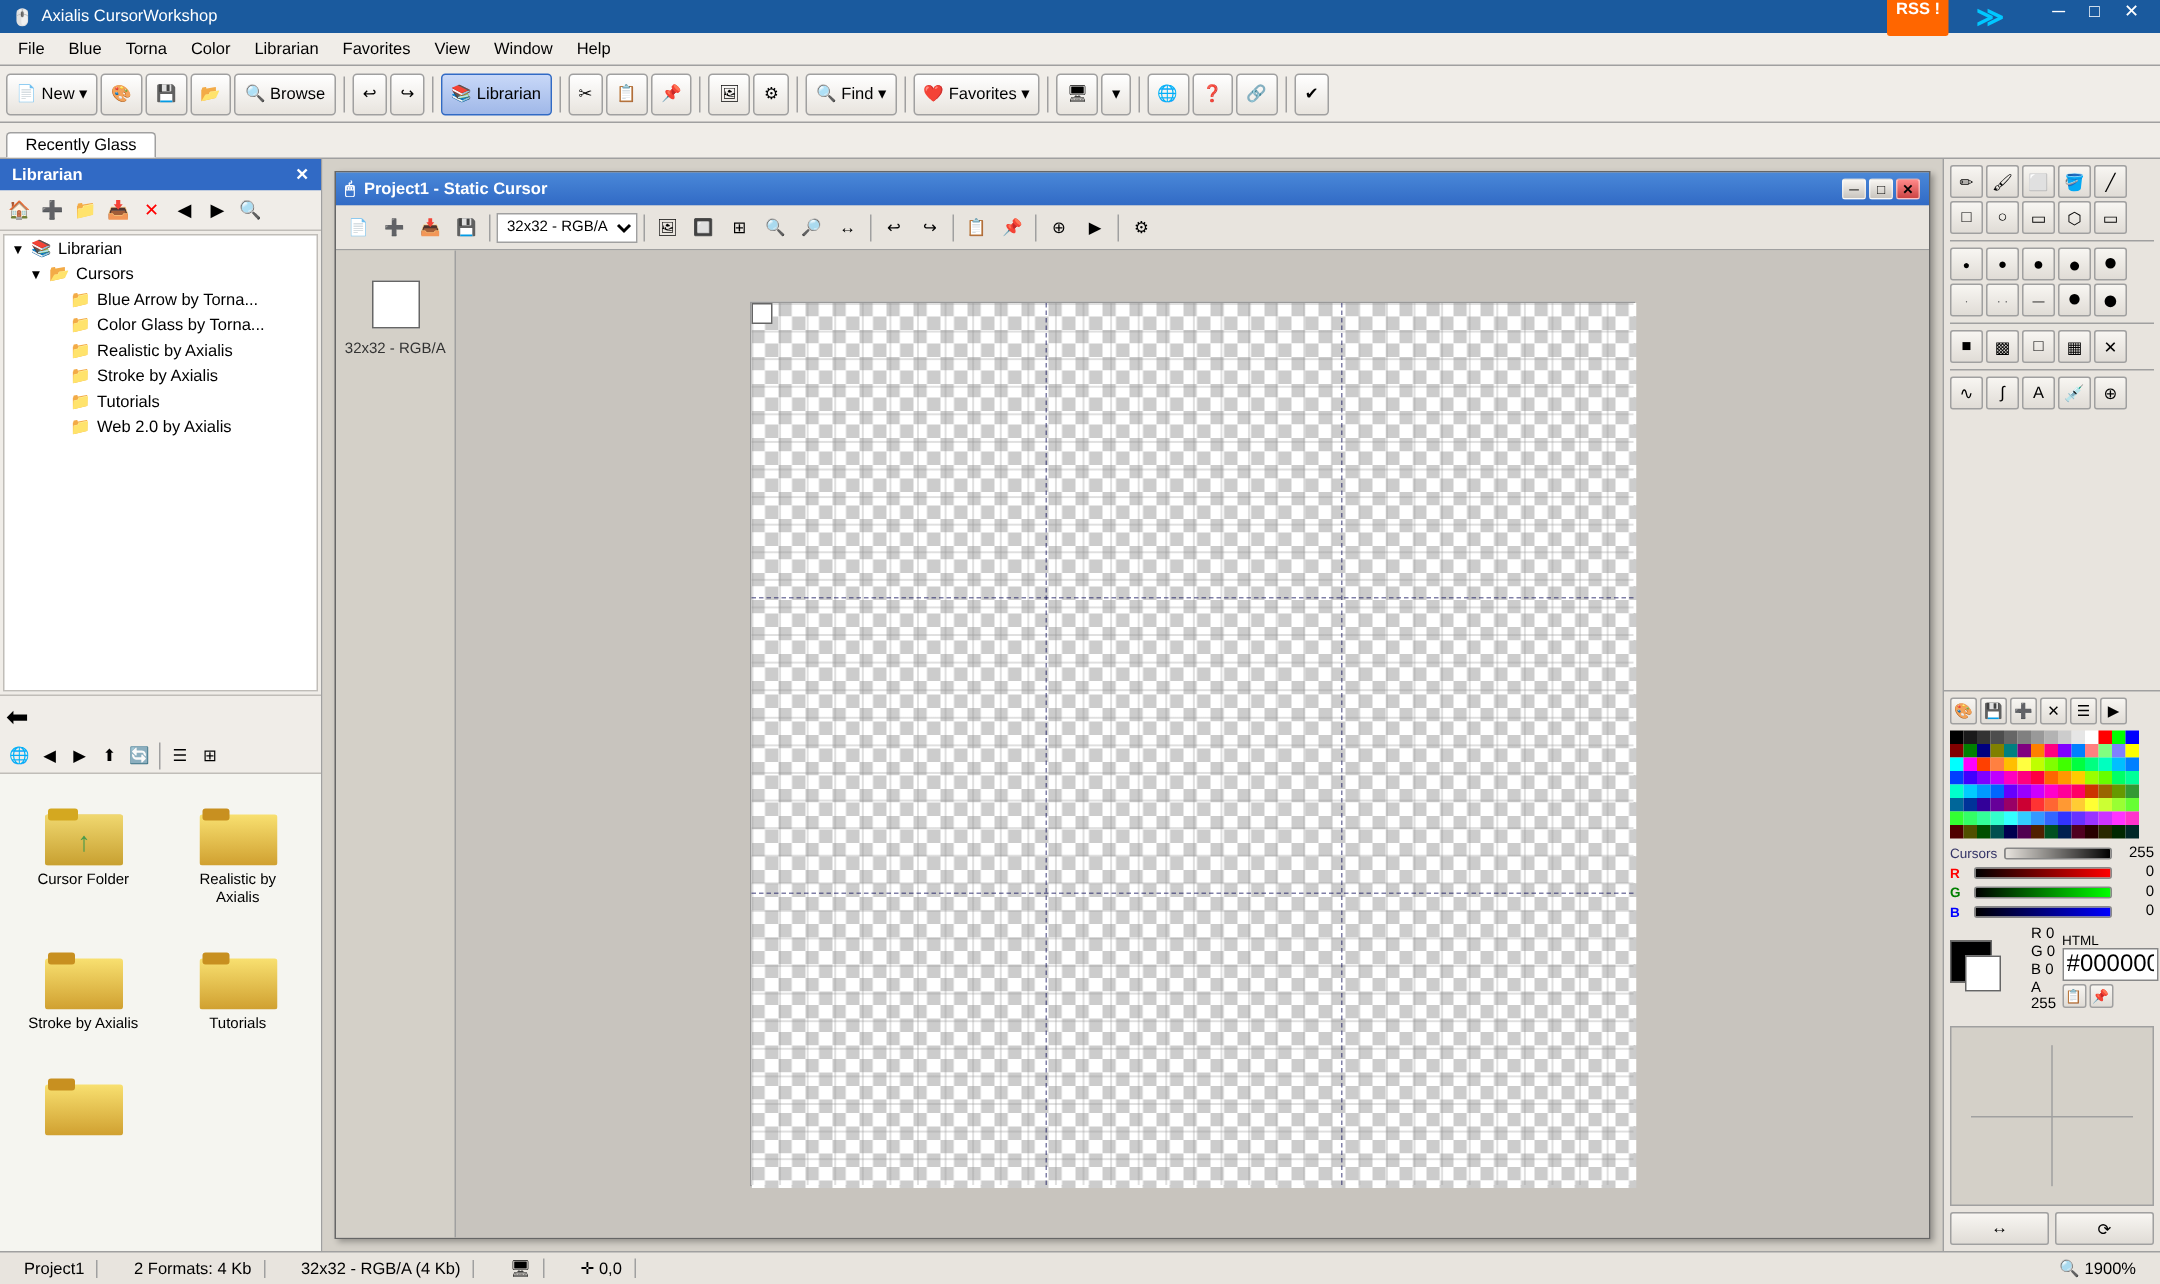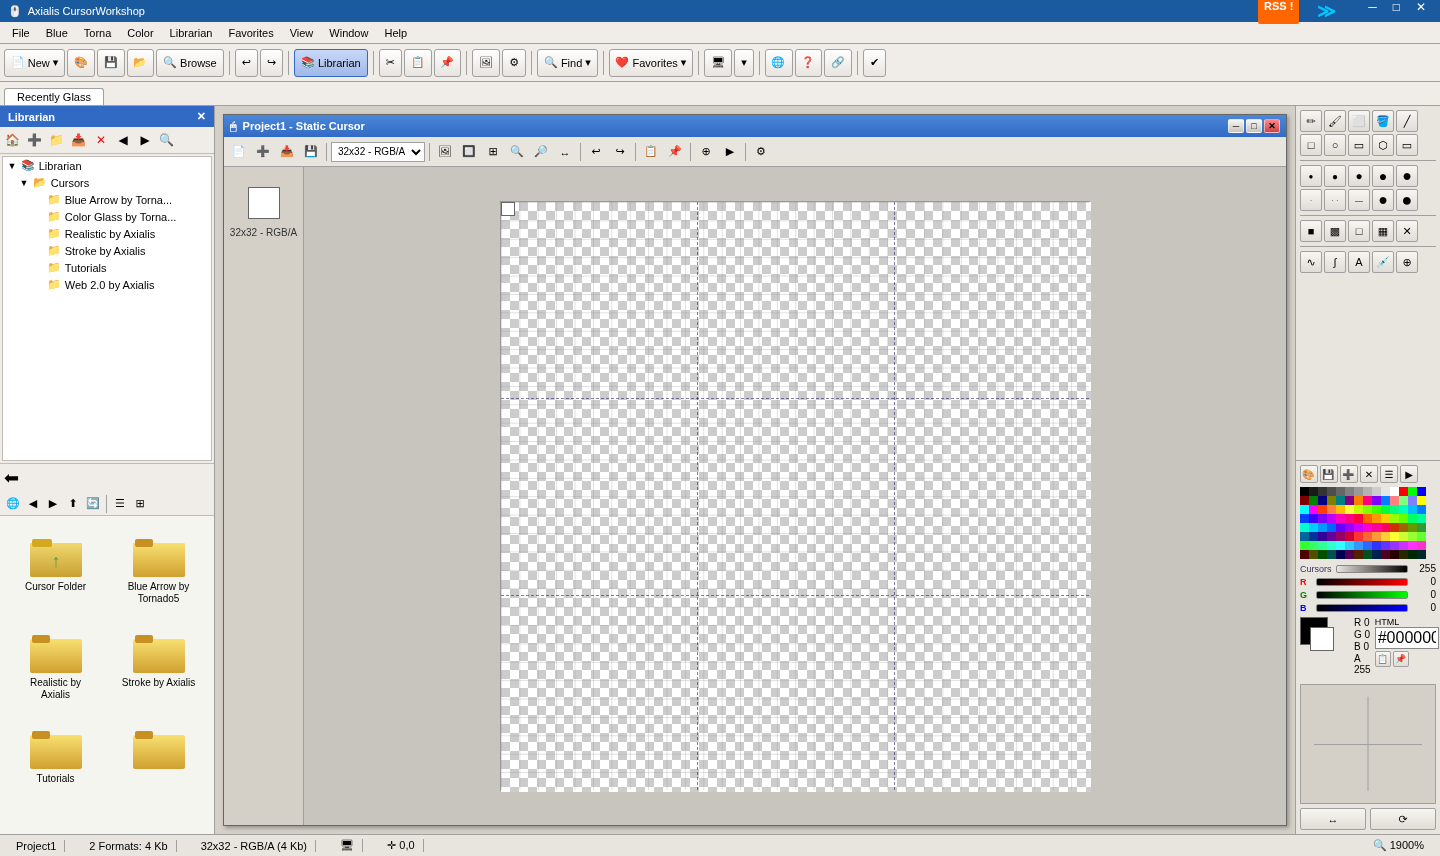--- a/index.html
+++ b/index.html
@@ -67,21 +67,21 @@
     
     
     #color-section { border-top: 1px solid #a0a0a0; padding: 4px; }
     .color-palette { display: grid; grid-template-columns: repeat(14, 9px); gap: 0; margin-bottom: 4px; }
     .color-cell { width: 9px; height: 9px; cursor: pointer; }
     
     
     .opacity-row { display: flex; align-items: center; gap: 4px; margin-bottom: 2px; font-size: 10px; }
     
     
-    .color-display-row { display: flex; gap: 4px; }
+    .color-display-row { display: flex; align-items: center; gap: 4px; }
     .color-values { font-size: 10px; }
     .color-values div { margin-bottom: 1px; }
     
     
     #center-area { flex: 1; background: #d4d0c8; display: flex; flex-direction: column; }
     
     
     #project-window { background: #d4d0c8; border: 1px solid #666; flex: 1; display: flex; flex-direction: column; margin: 8px; box-shadow: 2px 2px 4px rgba(0,0,0,0.3); }
     #project-title-bar { background: linear-gradient(to bottom, #4a88d8, #316ac5); color: white; height: 22px; display: flex; align-items: center; justify-content: space-between; padding: 0 6px; font-size: 11px; font-weight: bold; }
     #project-title-bar .win-controls { display: flex; gap: 2px; }
@@ -316,32 +316,20 @@
               <linearGradient id="folderGrad" x1="0" y1="0" x2="0" y2="1">
                 <stop offset="0%" stop-color="#f0d870"></stop>
                 <stop offset="100%" stop-color="#c8a030"></stop>
               </linearGradient>
             </defs>
             <text x="26" y="36" text-anchor="middle" font-size="18" fill="#4a9a4a" font-weight="bold">↑</text>
           </svg>
           <span class="icon-label">Cursor Folder</span>
         </div>
 
-        <div class="icon-item">
-          <svg class="folder-svg" viewBox="0 0 52 46">
-            <rect x="0" y="12" width="52" height="34" rx="2" fill="#f0d050"></rect>
-            <linearGradient id="fg2" x1="0" y1="0" x2="0" y2="1">
-              <stop offset="0%" stop-color="#f8e070"></stop>
-              <stop offset="100%" stop-color="#d0a030"></stop>
-            </linearGradient>
-            <rect x="0" y="12" width="52" height="34" rx="2" fill="url(#fg2)"></rect>
-            <rect x="2" y="8" width="18" height="8" rx="2" fill="#c89020"></rect>
-          </svg>
-          <span class="icon-label">Blue Arrow by Tornado5</span>
-        </div>
 
 
         <div class="icon-item">
           <svg class="folder-svg" viewBox="0 0 52 46">
             <linearGradient id="fg4" x1="0" y1="0" x2="0" y2="1">
               <stop offset="0%" stop-color="#f8e070"></stop>
               <stop offset="100%" stop-color="#d0a030"></stop>
             </linearGradient>
             <rect x="0" y="12" width="52" height="34" rx="2" fill="url(#fg4)"></rect>
             <rect x="2" y="8" width="18" height="8" rx="2" fill="#c89020"></rect>

